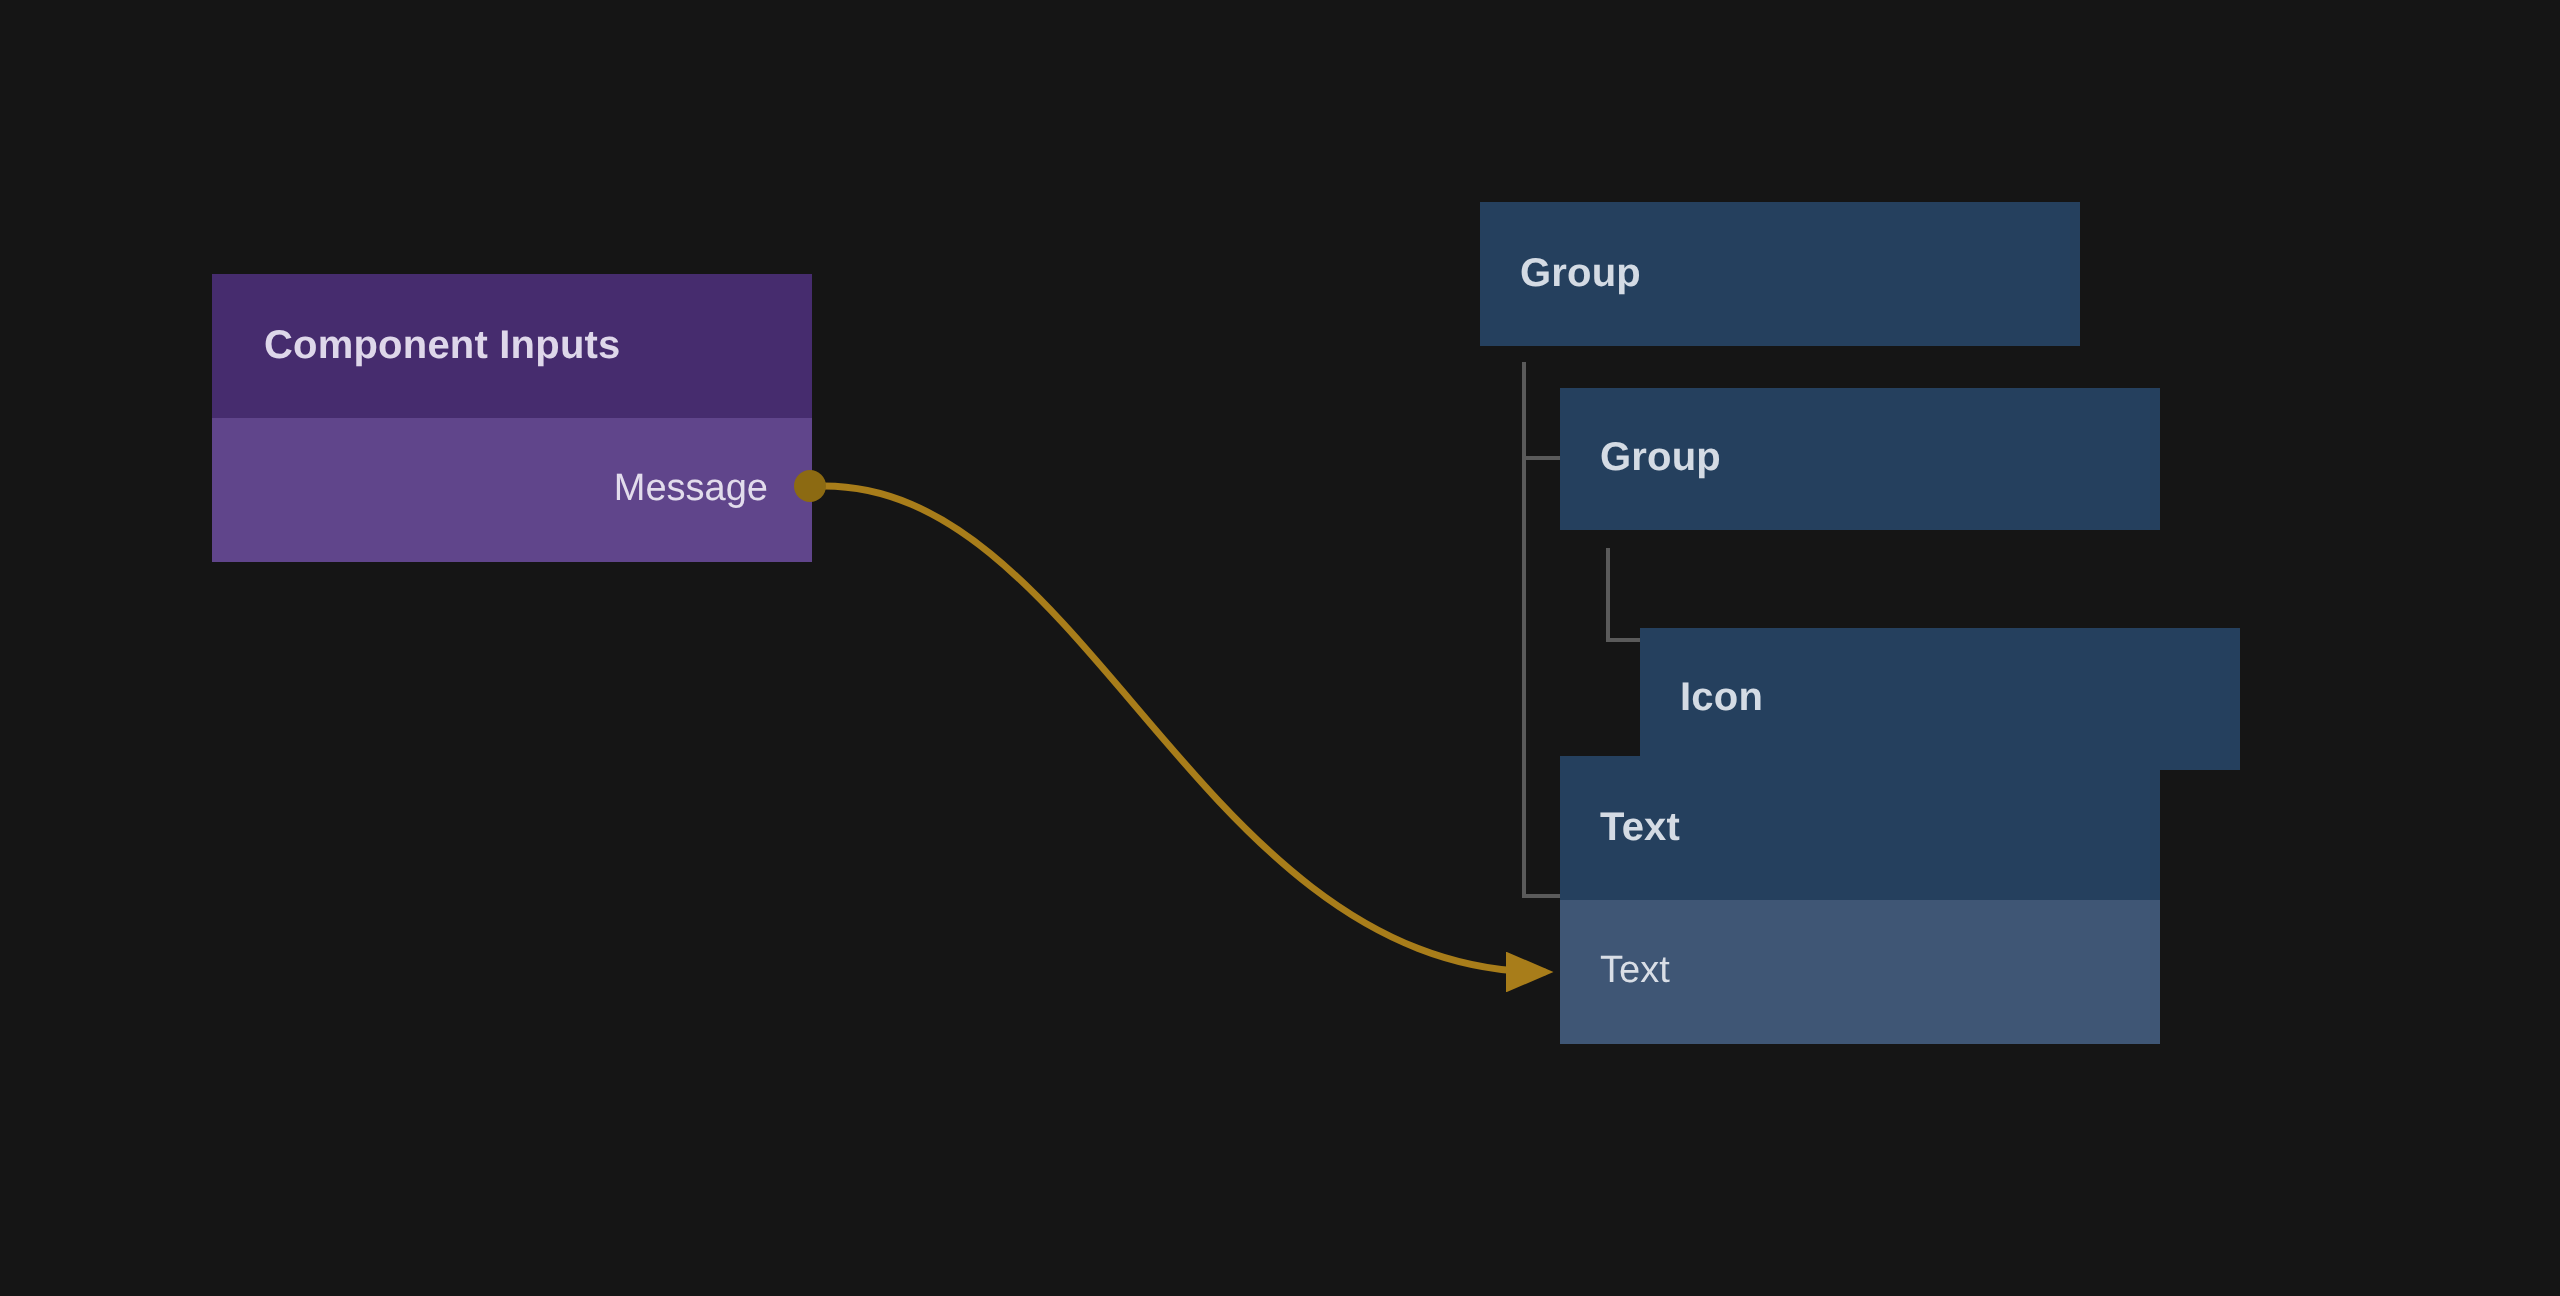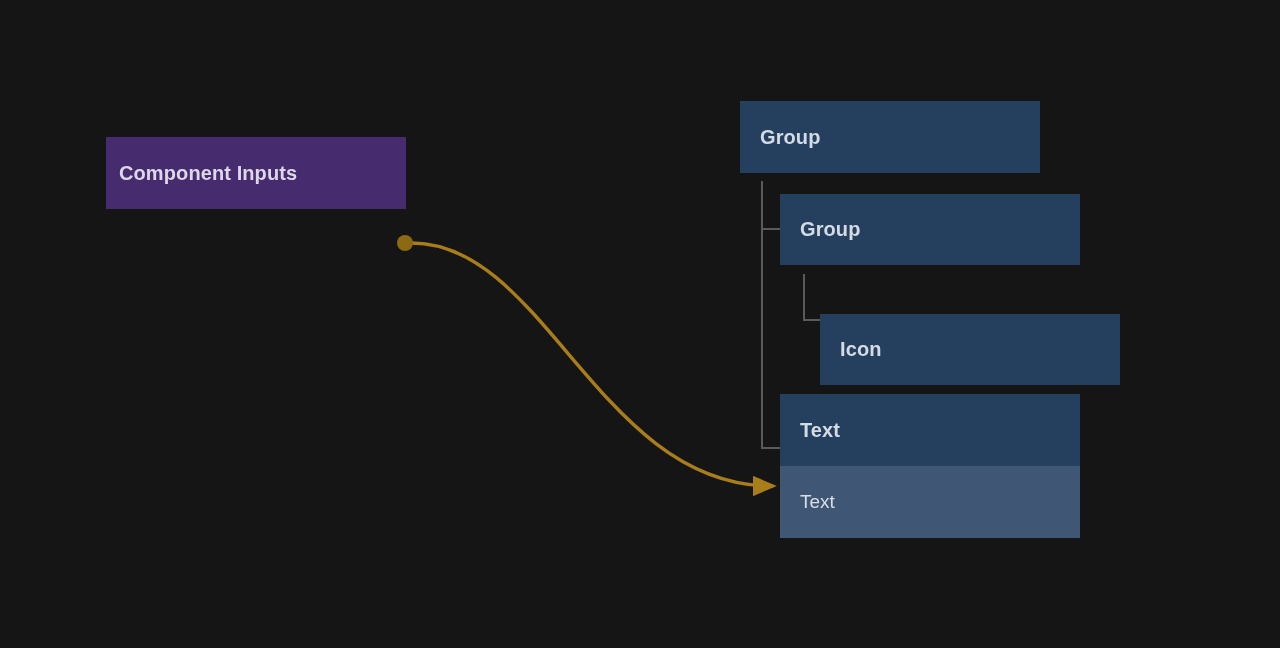--- a/index.html
+++ b/index.html
@@ -53,21 +53,21 @@
     display: flex;
     align-items: center;
     width: 100%;
   }
 
   
   .node-inputs { left: 106px; top: 137px; width: 300px; height: 144px; }
   .node-inputs .row-header {
     height: 72px;
     background: #462c6e;
-    padding-left: 13px;
+    padding-left: 26px;
     justify-content: flex-start;
   }
   .node-inputs .row-header .node-title {
     color: #ded7ea;
     font-size: 20px;
     font-weight: bold;
     letter-spacing: 0.1px;
   }
   .node-inputs .row-port {
     height: 72px;
@@ -116,39 +116,42 @@
 
   .node-group-root { left: 740px; top: 101px; width: 300px; height: 72px; }
   .node-group-root .row-header { height: 72px; }
 
   .node-group-child { left: 780px; top: 194px; width: 300px; height: 71px; }
   .node-group-child .row-header { height: 71px; }
 
   .node-icon { left: 820px; top: 286px; width: 300px; height: 71px; margin-top: 28px; }
   .node-icon .row-header { height: 71px; }
 
-  .node-text { left: 780px; top: 394px; width: 300px; height: 144px; }
+  .node-text { left: 780px; top: 378px; width: 300px; height: 144px; }
   .node-text .row-header { height: 72px; }
   .node-text .row-sub { height: 72px; }
 </style>
 </head>
 <body style="background: rgb(21, 21, 21);">
 
 <div id="canvas" style="background: rgb(21, 21, 21);">
 
   <div class="tree-line v" style="left: 761px; top: 181px; height: 268px; background: rgb(90, 90, 90);"></div>
   <div class="tree-line h" style="left: 761px; top: 228px; width: 19px; background: rgb(90, 90, 90);"></div>
   <div class="tree-line h" style="left: 761px; top: 447px; width: 19px; background: rgb(90, 90, 90);"></div>
 
   <div class="tree-line v" style="left: 803px; top: 274px; height: 47px; background: rgb(90, 90, 90);"></div>
   <div class="tree-line h" style="left: 803px; top: 319px; width: 19px; background: rgb(90, 90, 90);"></div>
 
   <div class="node node-inputs">
     <div class="node-row row-header">
       <span class="node-title">Component Inputs</span>
+    </div>
+    <div class="node-row row-port">
+      <span class="port-label">Message</span>
     </div>
   </div>
 
   <div class="port-dot" style="left: 397px; top: 235px; background: rgb(140, 106, 18);"></div>
 
   <div class="node node-blue node-group-root">
     <div class="node-row row-header">
       <span class="node-title">Group</span>
     </div>
   </div>

